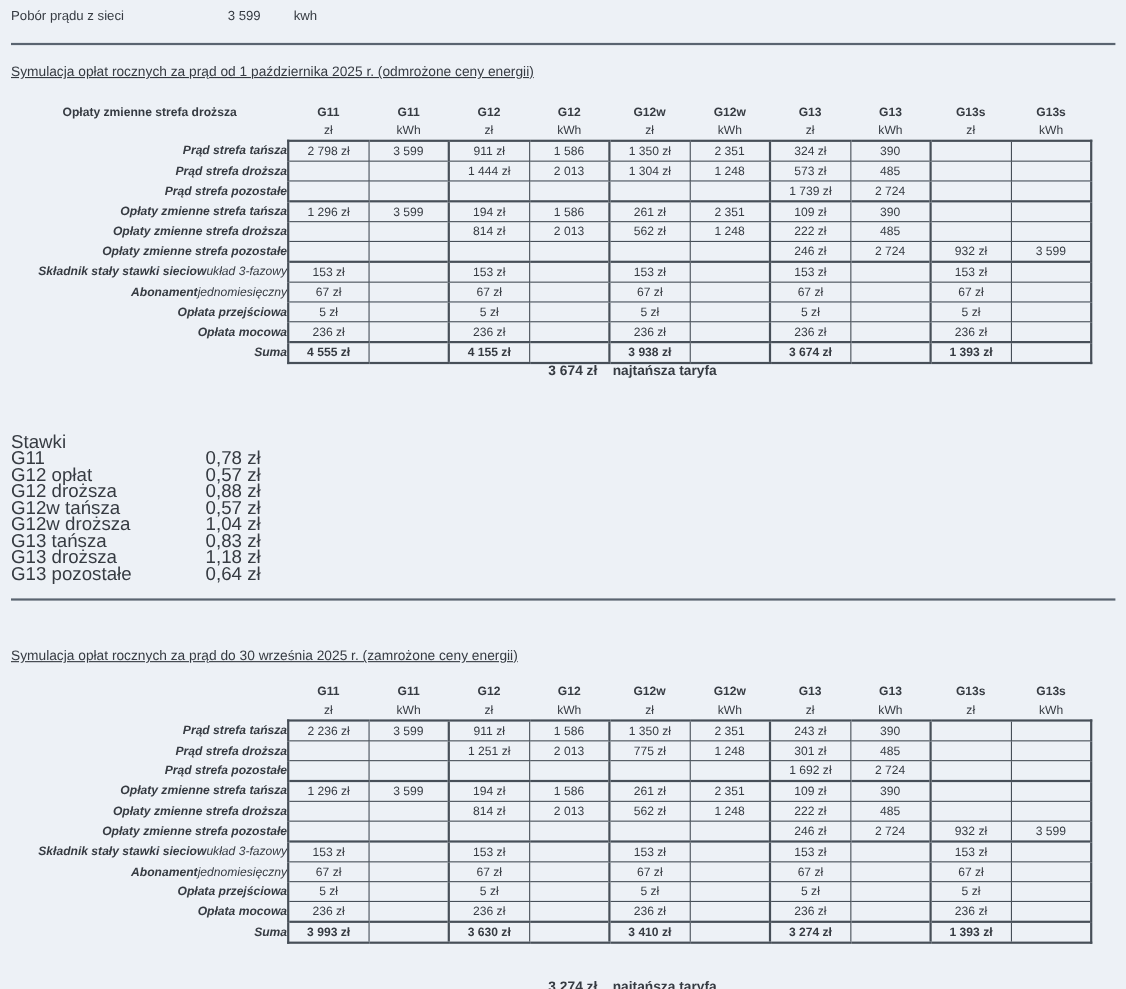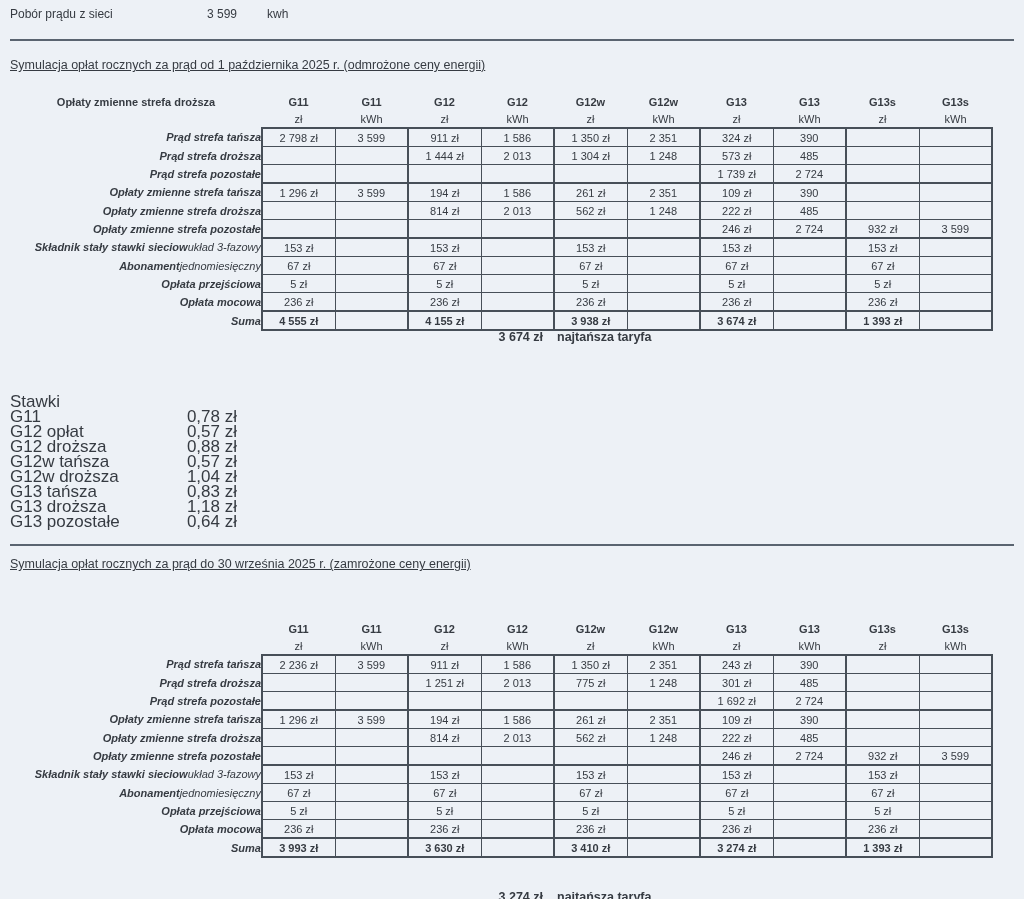--- a/index.html
+++ b/index.html
@@ -20,21 +20,21 @@
   .t-label{display:inline-block;width:147px;}
   .t-value{display:inline-block;width:80px;text-align:right;}
   .t-unit{display:inline-block;margin-left:30px;}
 
   .rule{position:absolute;left:10px;right:10px;height:2px;background:var(--rule);}
   .rule1{top:39px}
   .rule2{top:544px}
 
   .title{position:absolute;left:10px;font-size:12.5px;line-height:16px;white-space:nowrap;text-decoration:underline;}
   .title1{top:57px}
-  .title2{top:556px}
+  .title2{top:588px}
 
   table.sim{position:absolute;left:10px;border-collapse:collapse;table-layout:fixed;width:982px;font-size:11px;}
   #table1{top:93px}
   #table2{top:620px}
   col.clab{width:252px}
   col.cdat{width:73px}
   .sim td{height:17px;padding:0;vertical-align:middle;}
   .sim tr.hdr td{border:none;text-align:center;}
   .sim td.corner{text-align:left;font-weight:bold;white-space:nowrap;overflow:hidden;}
   .sim td.th{font-weight:bold;}

